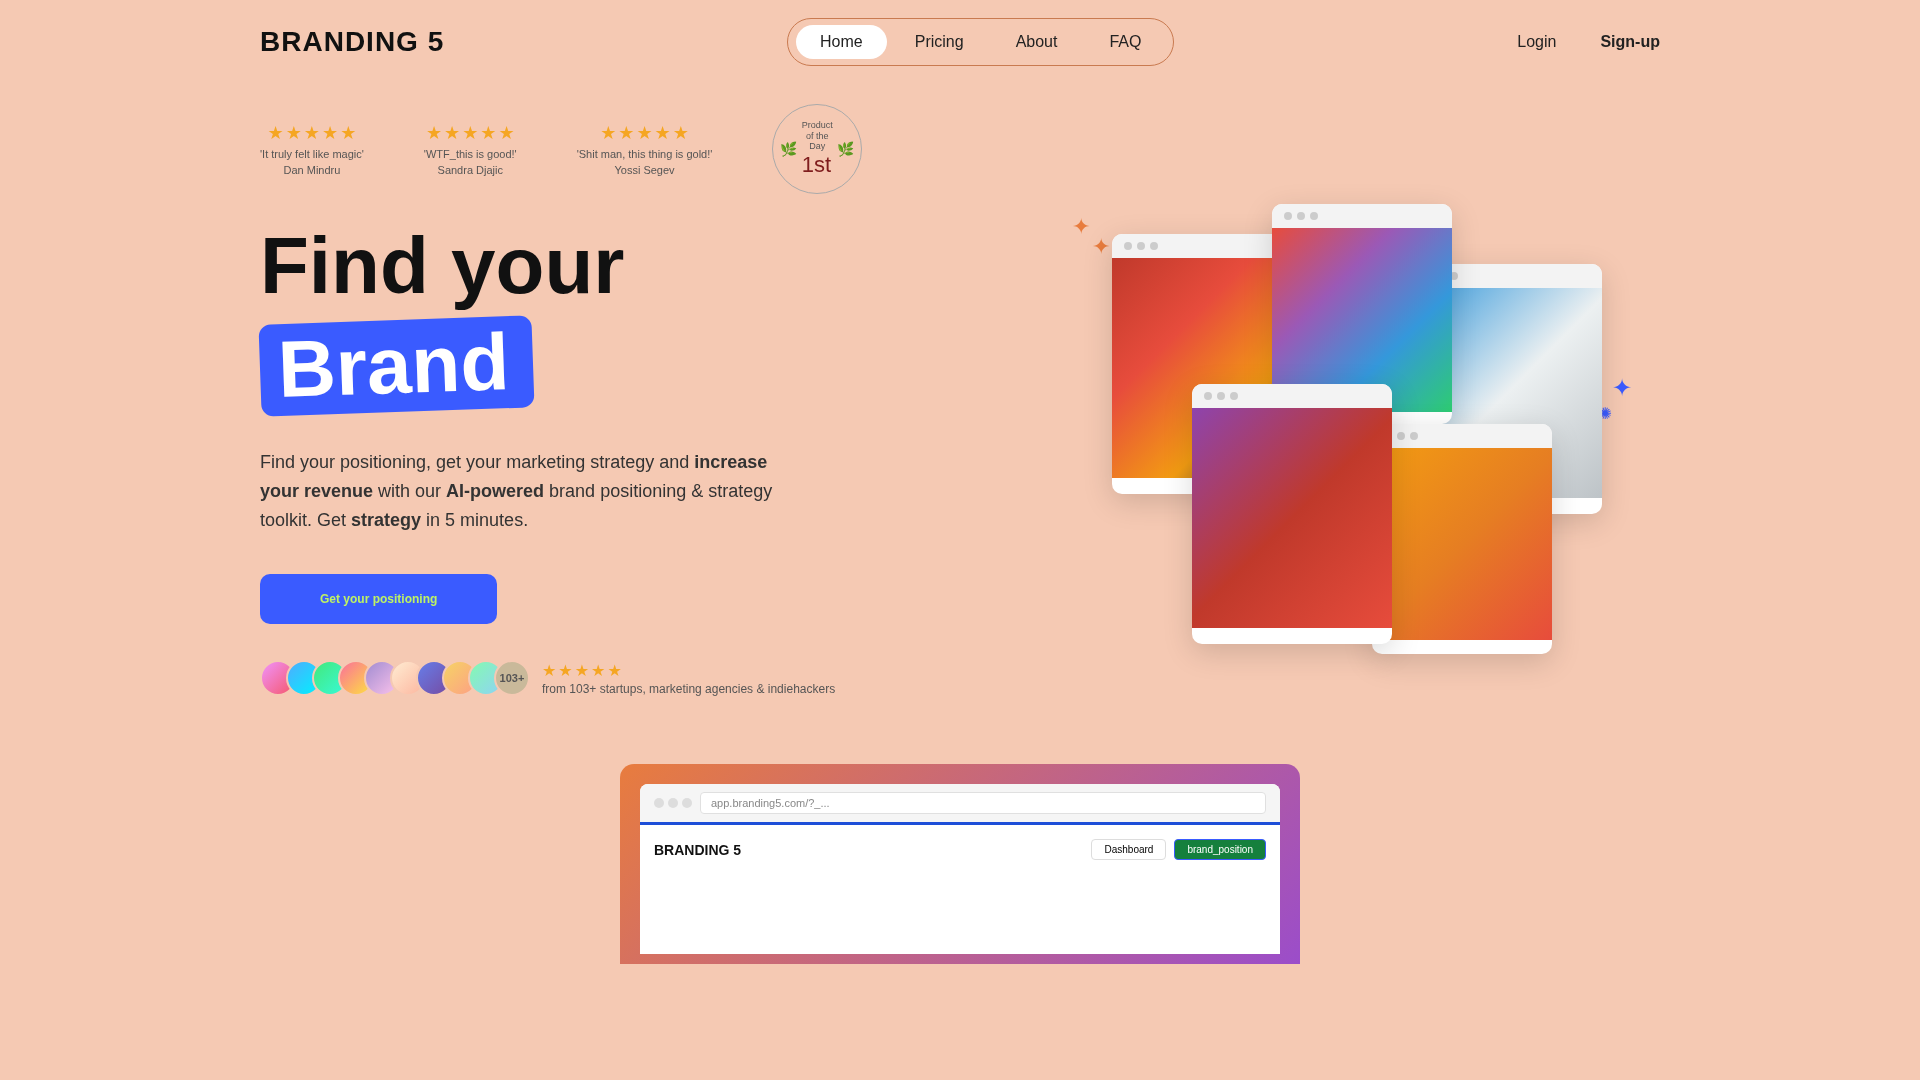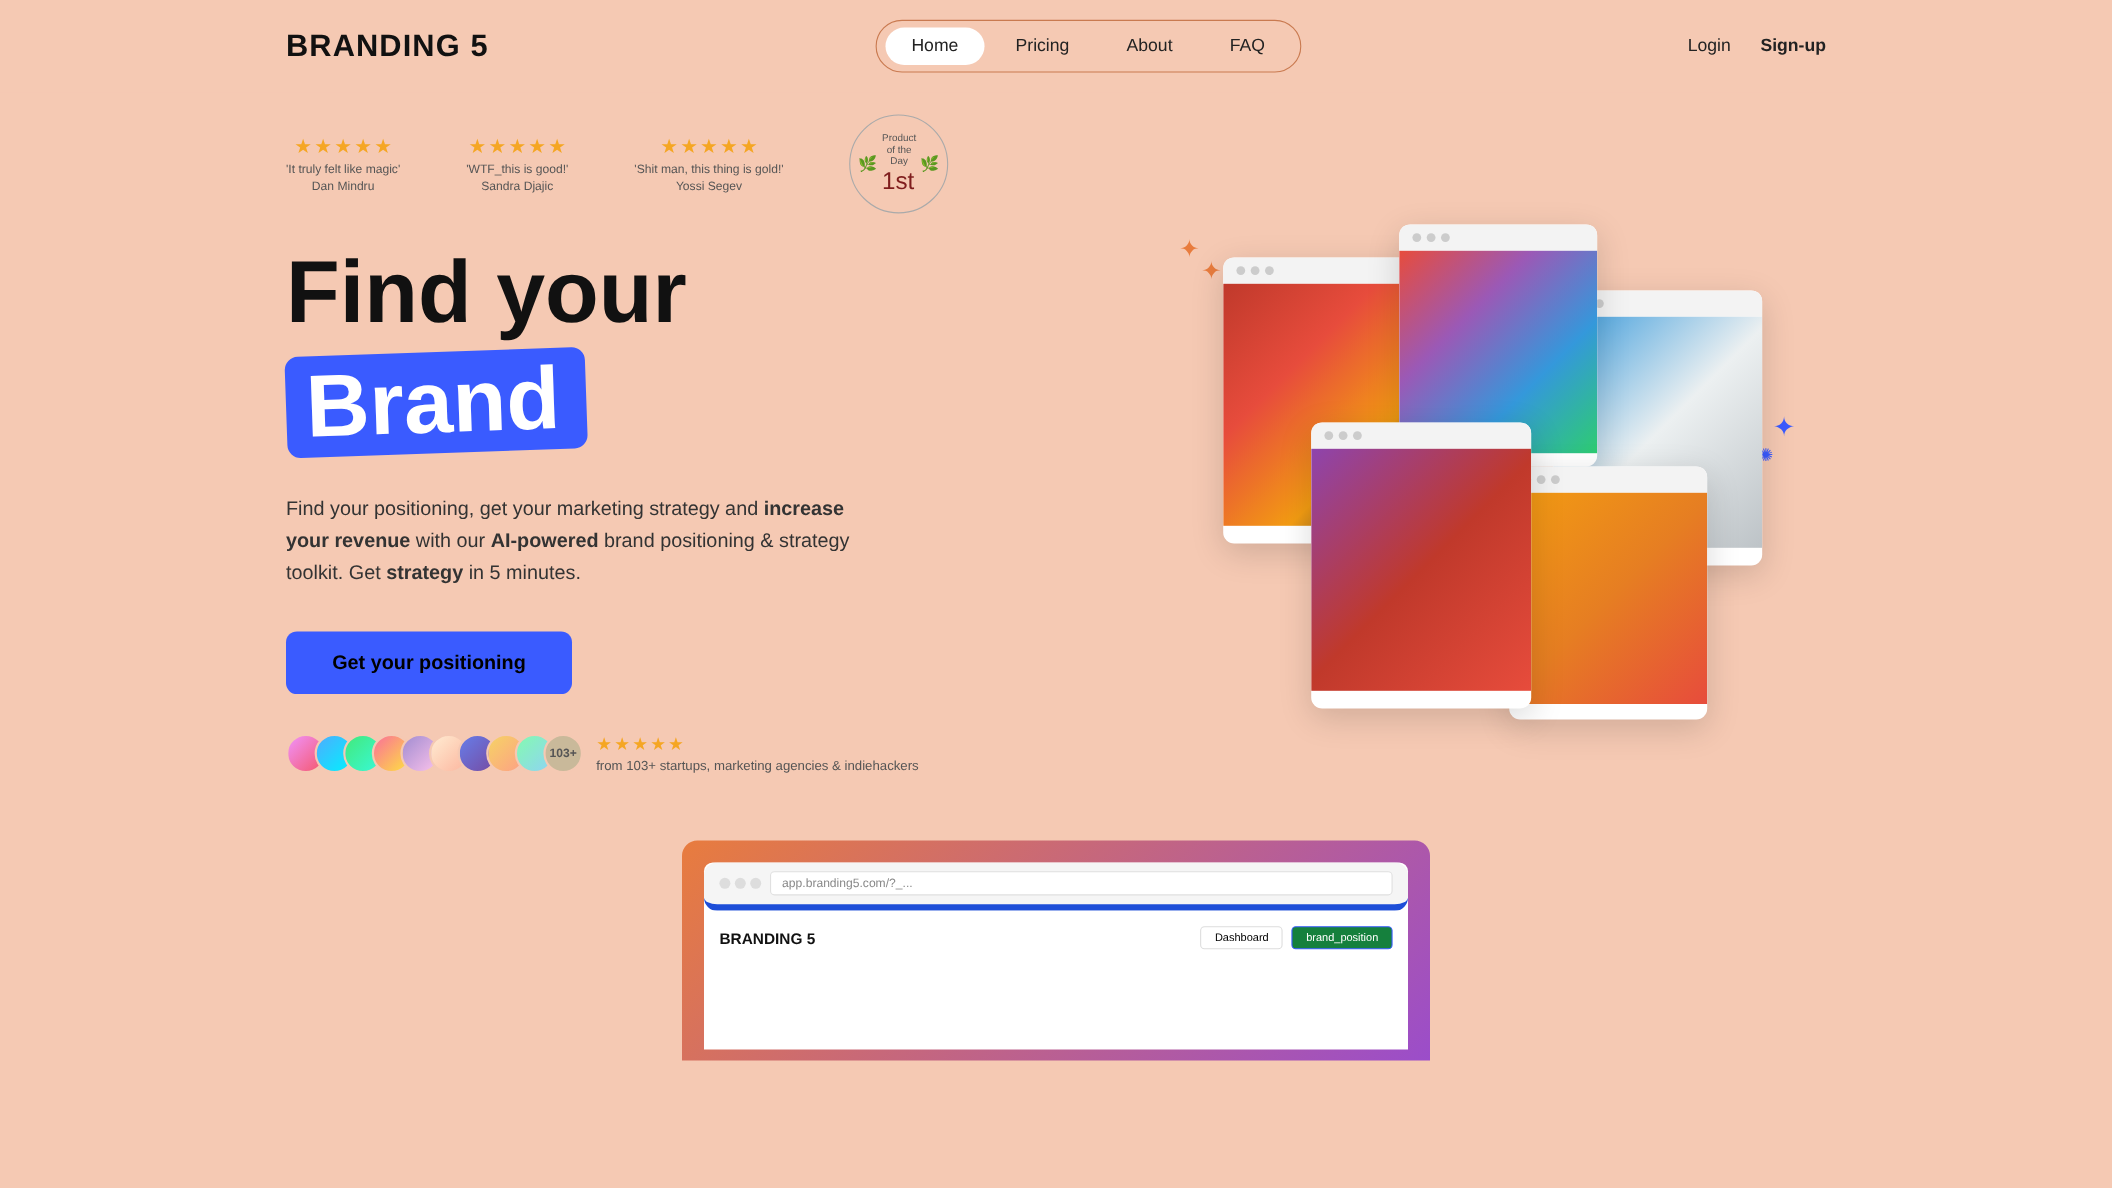--- a/index.html
+++ b/index.html
@@ -47,21 +47,21 @@
     }
 
     .nav-item.active {
       background-color: #fff;
       font-weight: 400;
     }
 
     .auth-buttons {
       display: flex;
       align-items: flex-start;
-      gap: 27px;
+      gap: 44px;
     }
 
     .auth-btn {
       font-size: 16px;
       font-weight: 500;
       color: #222;
       cursor: pointer;
       background: none;
       border: none;
     }
@@ -194,24 +194,24 @@
     }
 
     .hero-description strong {
       font-weight: 800;
     }
 
     .cta-button {
       display: inline-block;
       margin-top: 40px;
       background-color: #3a5bff;
-      color: #000000;
-      font-size: 18px;
+      color: #bef264;
+      font-size: 12px;
       font-weight: 600;
-      padding: 18px 42px;
+      padding: 18px 60px;
       border-radius: 10px;
       cursor: pointer;
       border: none;
     }
 
     
     .user-row {
       display: flex;
       align-items: center;
       gap: 12px;
@@ -382,22 +382,21 @@
       height: 170px;
       overflow: hidden;
     }
 
     .screenshot-browser-bar {
       background: #f5f5f5;
       padding: 8px 14px;
       display: flex;
       align-items: center;
       gap: 8px;
-      border-bottom: 6px solid #1d4ed8;
-      border-radius: 12px;
+      border-bottom: 3px solid #1d4ed8;
     }
 
     .screenshot-dots {
       display: flex;
       gap: 4px;
     }
 
     .screenshot-dot {
       width: 10px;
       height: 10px;

